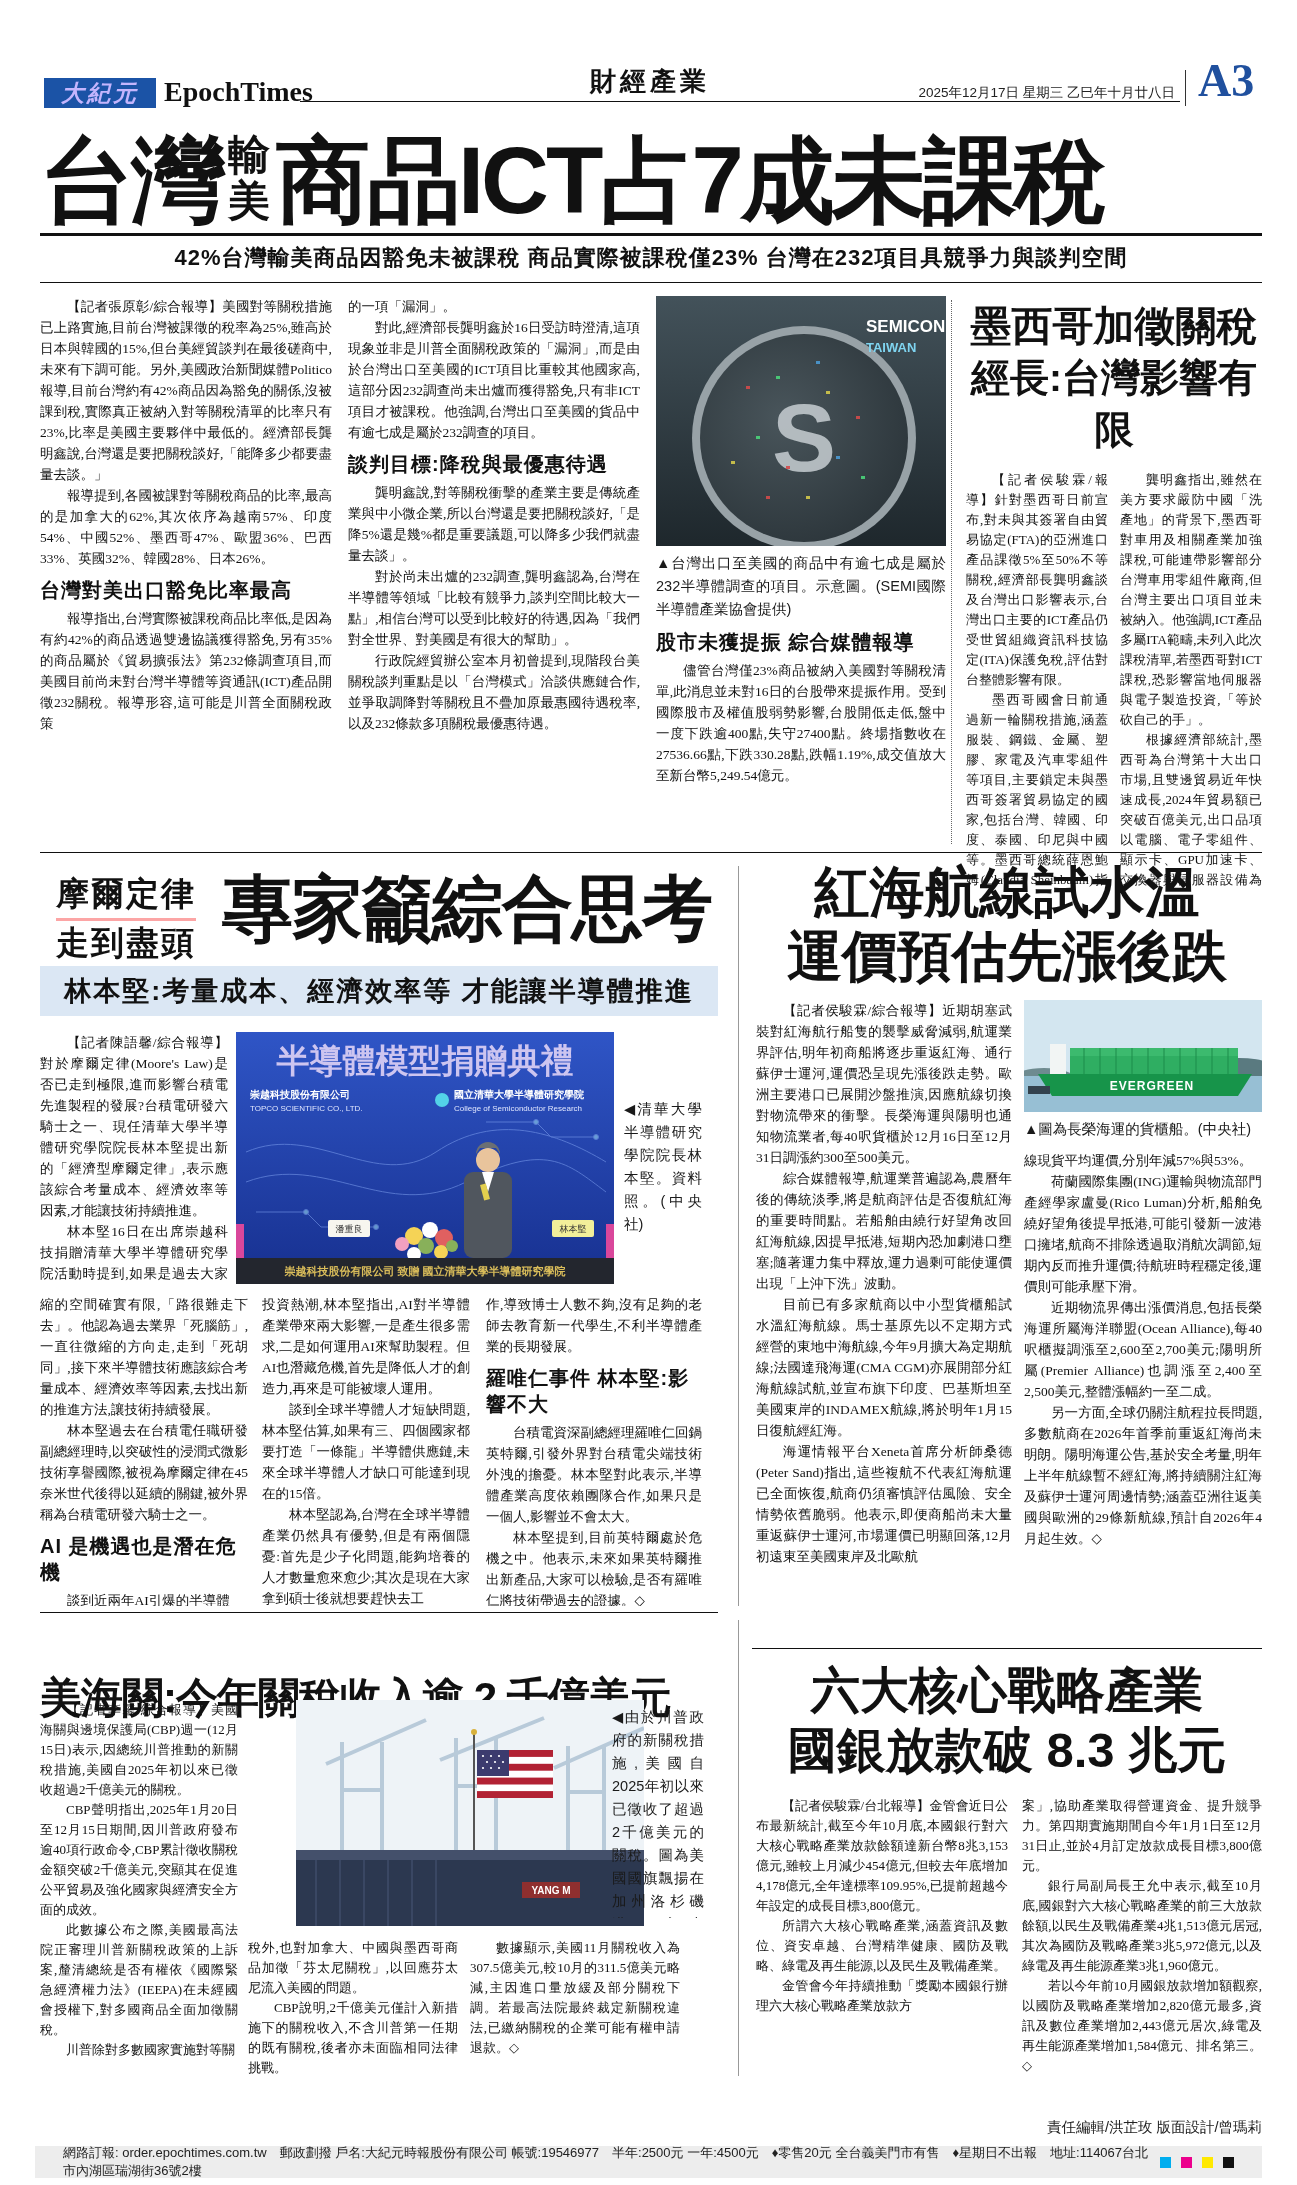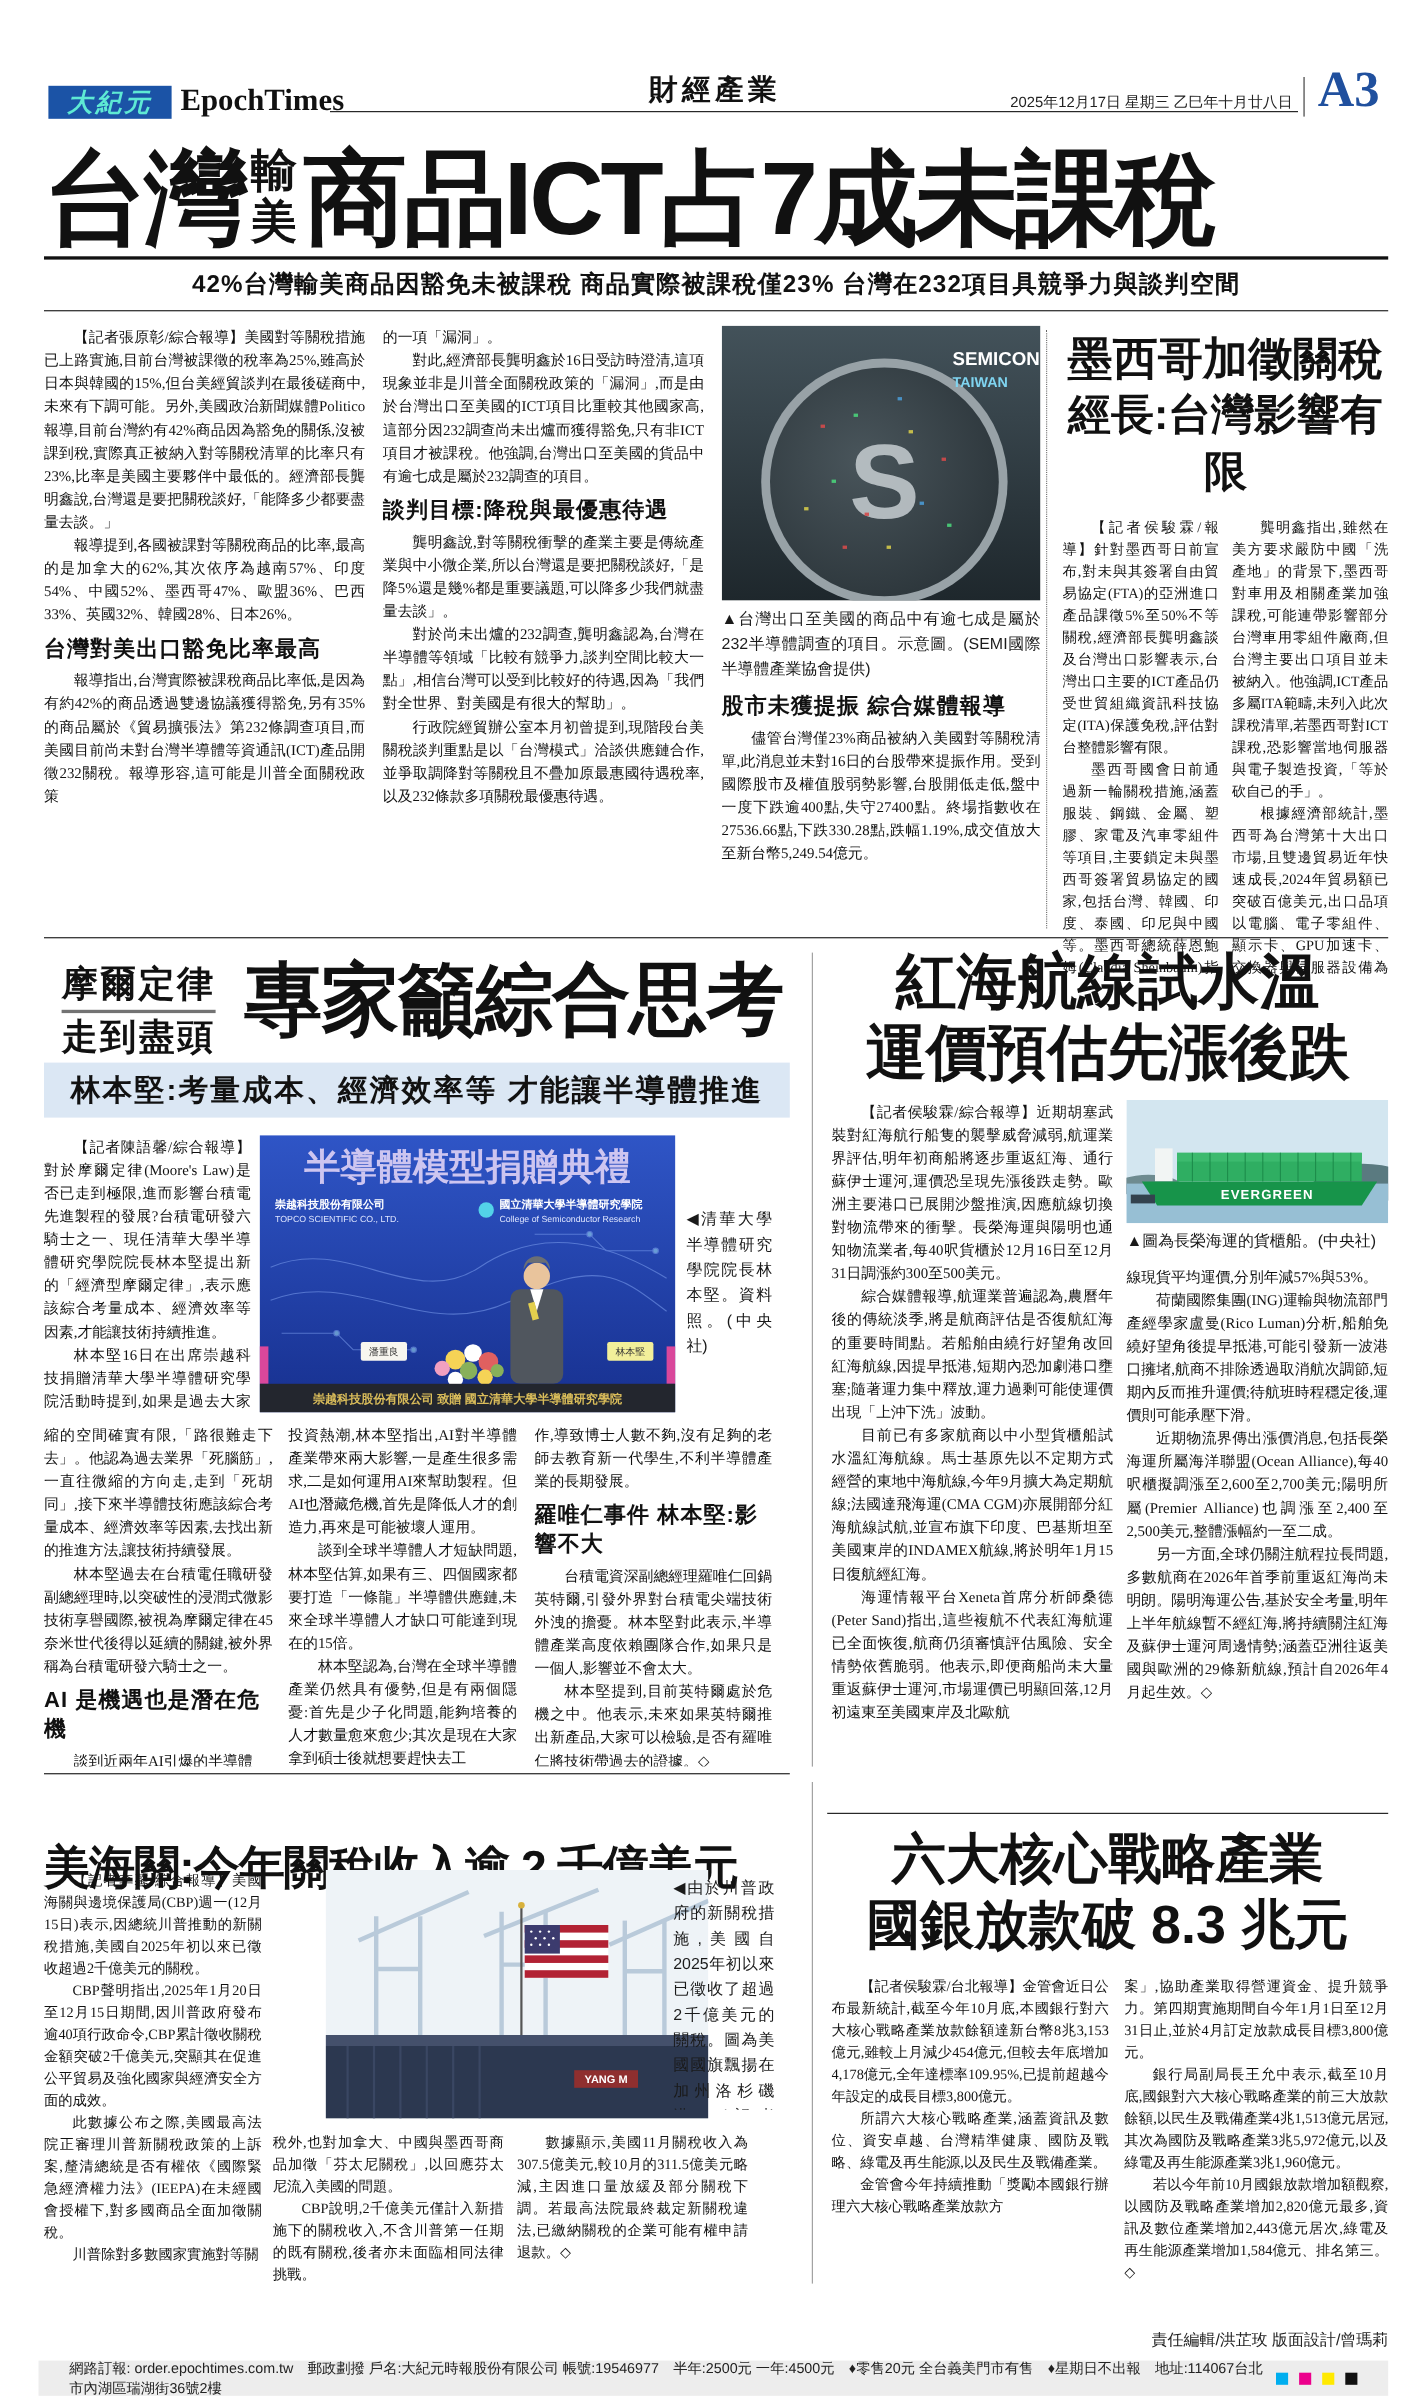--- a/index.html
+++ b/index.html
@@ -11,41 +11,41 @@
   .p{margin:0;text-indent:2em;text-align:justify;}
   .cont{margin:0;text-indent:0;text-align:justify;}
   .col{overflow:hidden;}
   .body-t{font-size:13.5px;line-height:21px;}
   .body-s{font-size:13px;line-height:20px;}
   h3.subhead{font-family:"Liberation Sans","DejaVu Sans",sans-serif;font-size:20px;margin:8px 0 5px;
              font-weight:900;letter-spacing:1px;line-height:26px;}
   .caption{font-family:"Liberation Sans","DejaVu Sans",sans-serif;font-size:14.5px;line-height:23px;
            color:#1a1a1a;text-align:justify;}
   
-  .logo-box{background:#1b53a6;color:#5eead4;font-weight:900;font-size:23px;letter-spacing:3px;
+  .logo-box{background:#1b53a6;color:#c4b5fd;font-weight:900;font-size:23px;letter-spacing:3px;
             display:flex;align-items:center;justify-content:center;font-style:italic;}
   .logo-en{font-size:28px;font-weight:700;}
   .section-title{font-size:26px;font-weight:900;letter-spacing:4px;text-align:center;}
   .date-line{font-size:13.5px;text-align:right;font-family:"Liberation Sans",sans-serif;color:#222;}
   .page-no{font-size:46px;font-weight:700;color:#20509e;font-family:"Liberation Serif",serif;}
   .hline{background:#111;}
   
   .mainline{display:flex;align-items:flex-end;font-weight:900;
             font-family:"Liberation Sans","DejaVu Sans",sans-serif;
             font-size:94px;line-height:1;letter-spacing:-3px;white-space:nowrap;}
   .stack{display:inline-flex;flex-direction:column;font-size:42px;line-height:1.1;letter-spacing:0;
          margin:0 6px;padding-bottom:4px;}
   .deck{font-family:"Liberation Sans","DejaVu Sans",sans-serif;font-size:22px;font-weight:700;
         text-align:center;letter-spacing:1px;}
   .art-title{font-family:"Liberation Sans","DejaVu Sans",sans-serif;font-weight:900;text-align:center;}
   .dotted-v{border-left:1px dotted #666;}
   .gray-v{background:#999;}
   .kicker{font-family:"Liberation Sans",sans-serif;font-weight:900;font-size:33px;line-height:44px;
           text-align:center;letter-spacing:2px;}
-  .kicker .k1{border-bottom:3px solid #737373;display:inline-block;padding-bottom:2px;}
+  .kicker .k1{border-bottom:3px solid #fca5a5;display:inline-block;padding-bottom:2px;}
   .blue-bar{background:#dbe7f4;display:flex;align-items:center;justify-content:center;
             font-family:"Liberation Sans",sans-serif;font-weight:700;font-size:27px;letter-spacing:2px;}
   .footer-credits{font-family:"Liberation Sans",sans-serif;font-size:14.5px;text-align:right;color:#222;}
   .footer-bar{background:#ededed;display:flex;align-items:center;gap:10px;
               font-family:"Liberation Sans",sans-serif;font-size:13px;color:#222;padding:0 28px;}
   .sq{width:11px;height:11px;display:inline-block;}
   svg text{font-family:"Liberation Sans","DejaVu Sans",sans-serif;}
 </style>
 </head>
 <body>

